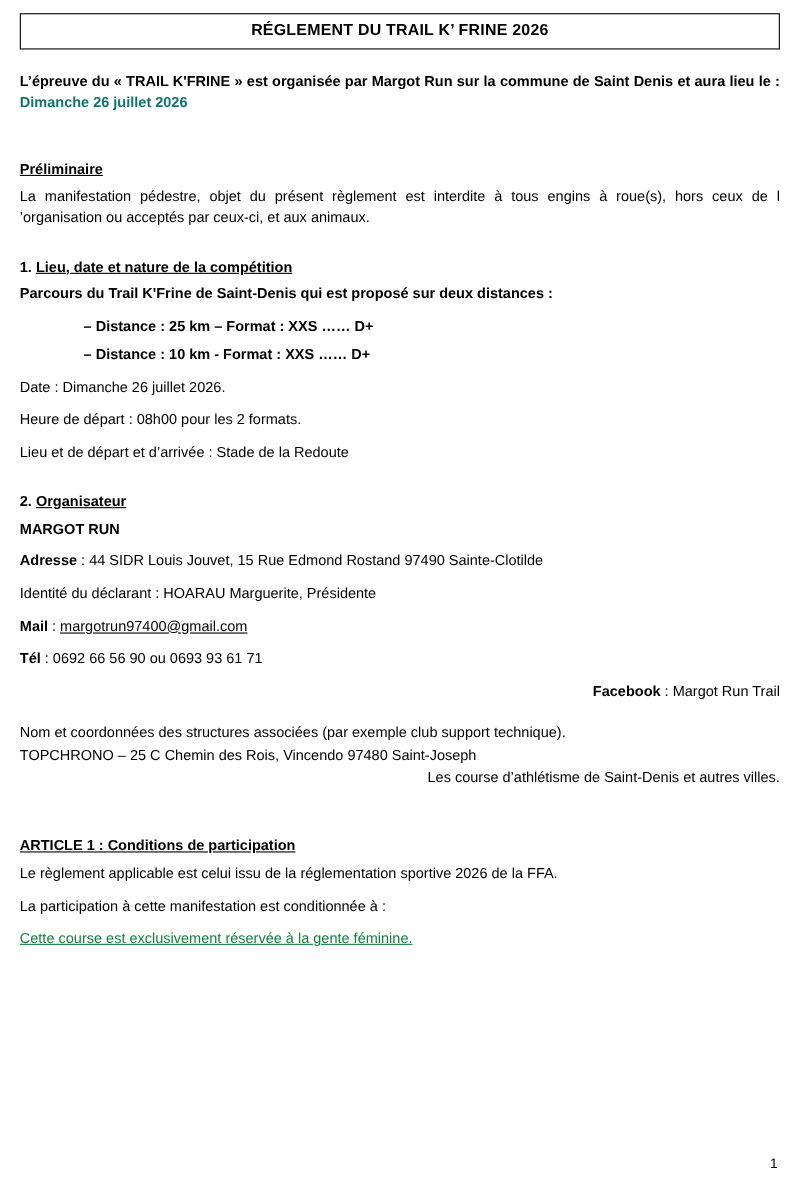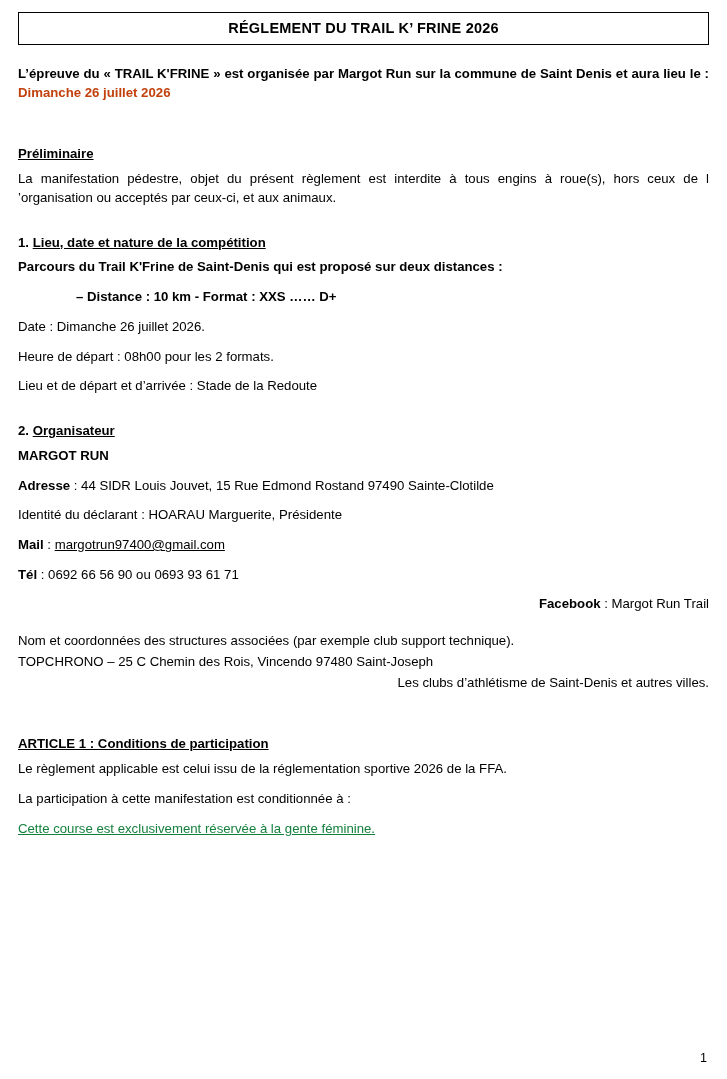--- a/index.html
+++ b/index.html
@@ -32,21 +32,21 @@
     font-weight: bold;
     font-size: 14.5px;
     letter-spacing: 0.2px;
   }
   p {
     margin: 0 0 11px 0;
     font-size: 13.2px;
     line-height: 1.42;
   }
   .bold { font-weight: bold; }
-  .red { color: #c2410c; font-weight: bold; }
+  .red { color: #0f766e; font-weight: bold; }
   .u { text-decoration: underline; margin-top: 43px; }
   .just { text-align: justify; }
   .indent { padding-left: 58px; }
   .gap-lg { margin-bottom: 26px; }
   .gap-md { margin-bottom: 18px; text-align: right; }
   .tight { margin-bottom: 6px; }
   .link {
     text-decoration: underline;
     color: #000000;
   }
@@ -80,20 +80,21 @@
   <p class="bold u tight">Préliminaire</p>
 
   <p class="just gap-lg">La manifestation pédestre, objet du présent règlement est interdite à tous engins à roue(s), hors ceux de l ’organisation ou acceptés par ceux-ci, et aux animaux.</p>
 
   <p class="tight">
     <span class="bold">1. </span><span class="bold u">Lieu, date et nature de la compétition</span>
   </p>
 
   <p class="bold">Parcours du Trail K'Frine de Saint-Denis  qui est proposé sur deux distances :</p>
 
+  <p class="bold indent tight">– Distance : 25 km – Format : XXS    …… D+</p>
   <p class="bold indent">– Distance : 10 km - Format : XXS    …… D+</p>
 
   <p>Date : Dimanche 26 juillet 2026.</p>
   <p>Heure de départ : 08h00 pour les 2 formats.</p>
   <p class="gap-lg">Lieu et de départ et d’arrivée : Stade de la Redoute</p>
 
   <p class="tight">
     <span class="bold">2. </span><span class="bold u">Organisateur</span>
   </p>
 
@@ -114,21 +115,21 @@
     <span class="bold">Tél</span><span> : 0692 66 56 90 ou 0693 93 61 71</span>
   </p>
 
   <p class="gap-md">
     <span class="bold">Facebook</span><span> : Margot Run Trail</span>
   </p>
 
   <div class="block-noindent">
     <p>Nom et coordonnées des structures associées (par exemple club support technique).</p>
     <p>TOPCHRONO – 25 C Chemin des Rois, Vincendo 97480 Saint-Joseph</p>
-    <p class="gap-md">Les clubs d’athlétisme de Saint-Denis et autres villes.</p>
+    <p class="gap-md">Les course d’athlétisme de Saint-Denis et autres villes.</p>
   </div>
 
   <p class="bold u tight"> ARTICLE 1 : Conditions de participation </p>
 
   <p>Le règlement applicable est celui issu de la réglementation sportive 2026 de la FFA.</p>
 
   <p>La participation à cette manifestation est conditionnée à :</p>
 
   <p class="blue-underline">Cette course est exclusivement réservée à la gente féminine.</p>
 

